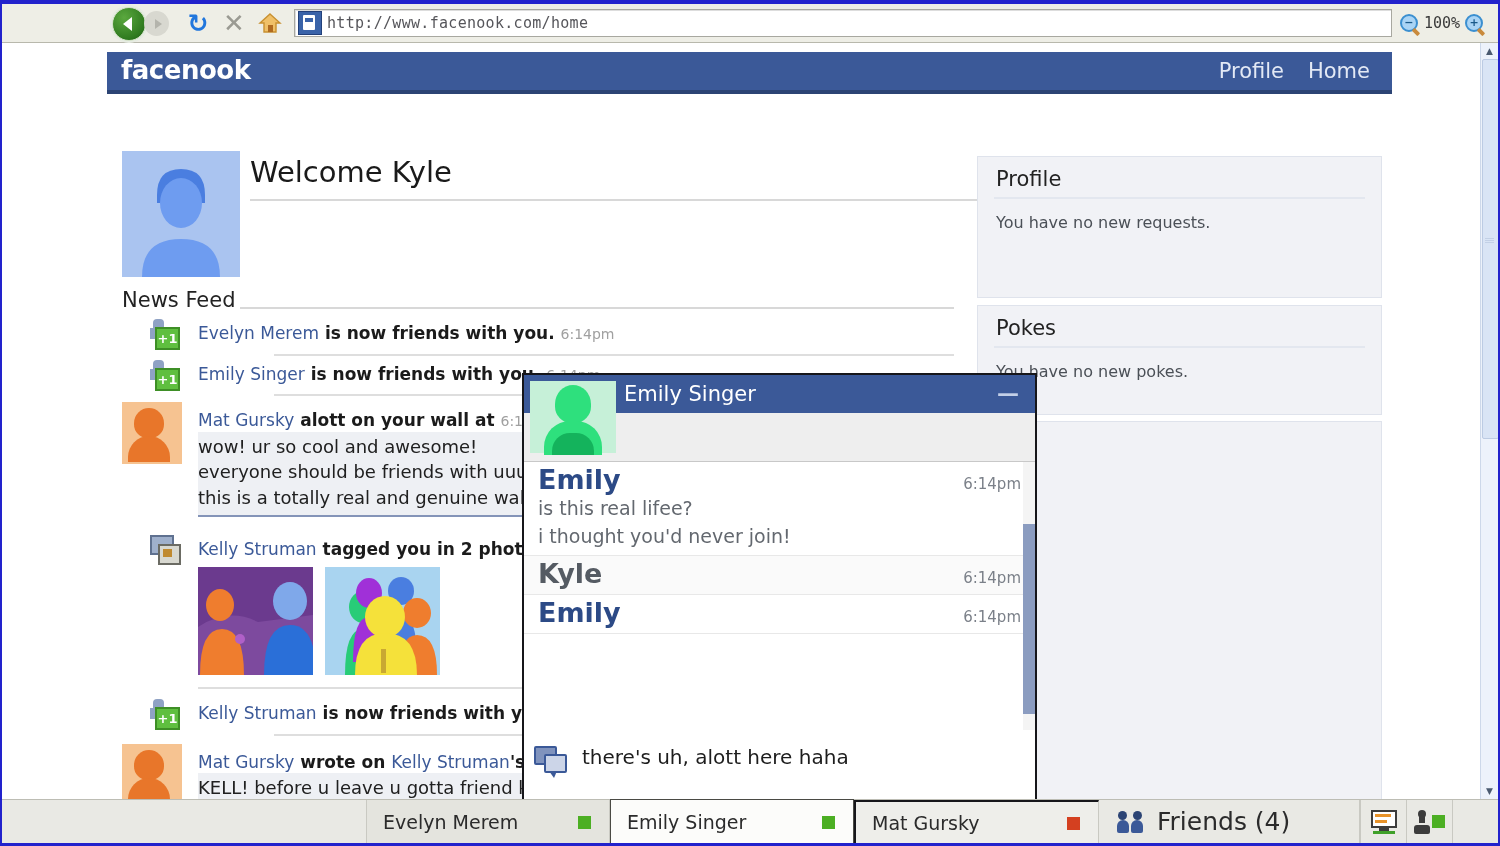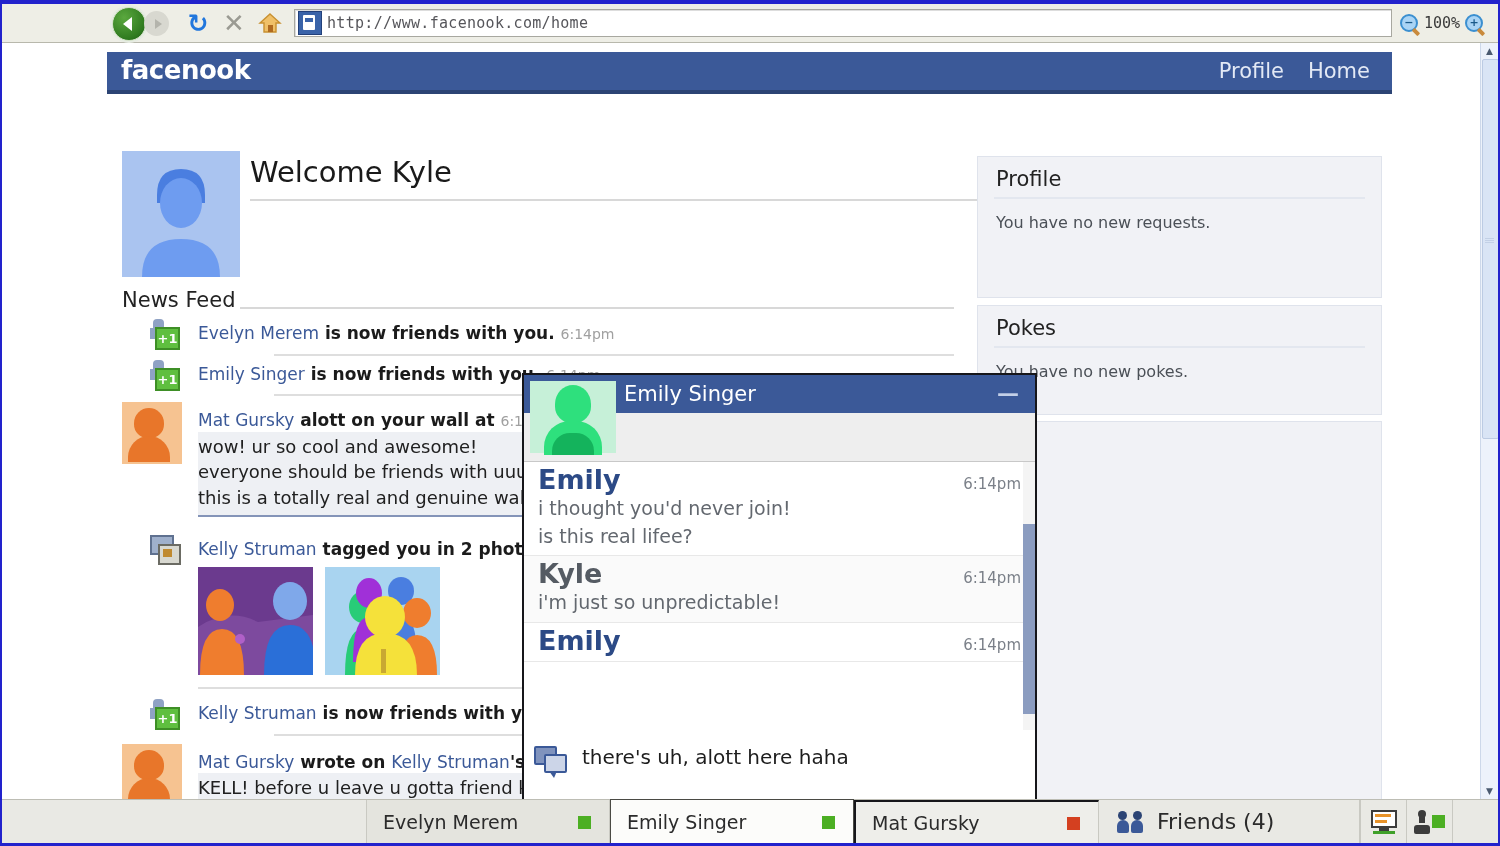--- a/index.html
+++ b/index.html
@@ -408,21 +408,21 @@
   .tb-tab .dot {
     position: absolute; right: 18px; top: 50%;
     width: 13px; height: 13px; margin-top: -6px;
   }
   .dot.online { background: #4caf23; }
   .dot.busy { background: #d44020; }
   .tb-friends {
     display: flex; align-items: center; gap: 14px;
     padding: 0 24px 0 18px;
     border-right: 1px solid #c9c9c2;
-    font-size: 22px; color: #2b2b2b; cursor: pointer;
+    font-size: 25px; color: #2b2b2b; cursor: pointer;
     min-width: 218px;
   }
   .ico-friends { position: relative; width: 26px; height: 22px; flex: none; }
   .ico-friends .p {
     position: absolute; bottom: 0; width: 12px; height: 13px;
     background: #3b5998; border-radius: 6px 6px 2px 2px;
   }
   .ico-friends .p.l { left: 0; }
   .ico-friends .p.r { right: 0; }
   .ico-friends .hd {
@@ -673,31 +673,28 @@
           <span class="s2"></span>
       </div>
 
       <div id="chat-log">
         <div class="msg">
           <div class="msg-head">
             <span class="msg-from them">Emily</span>
             <span class="msg-time">6:14pm</span>
           </div>
           <div class="msg-body">
+            <div>is this real lifee?</div>
             <div>i thought you'd never join!</div>
-            <div>is this real lifee?</div>
           </div>
         </div>
         <div class="msg alt">
           <div class="msg-head">
             <span class="msg-from me">Kyle</span>
             <span class="msg-time">6:14pm</span>
-          </div>
-          <div class="msg-body">
-            <div>i'm just so unpredictable!</div>
           </div>
         </div>
         <div class="msg">
           <div class="msg-head">
             <span class="msg-from them">Emily</span>
             <span class="msg-time">6:14pm</span>
           </div>
         </div>
         <div id="chat-scroll">
           <div class="thumb"></div>

